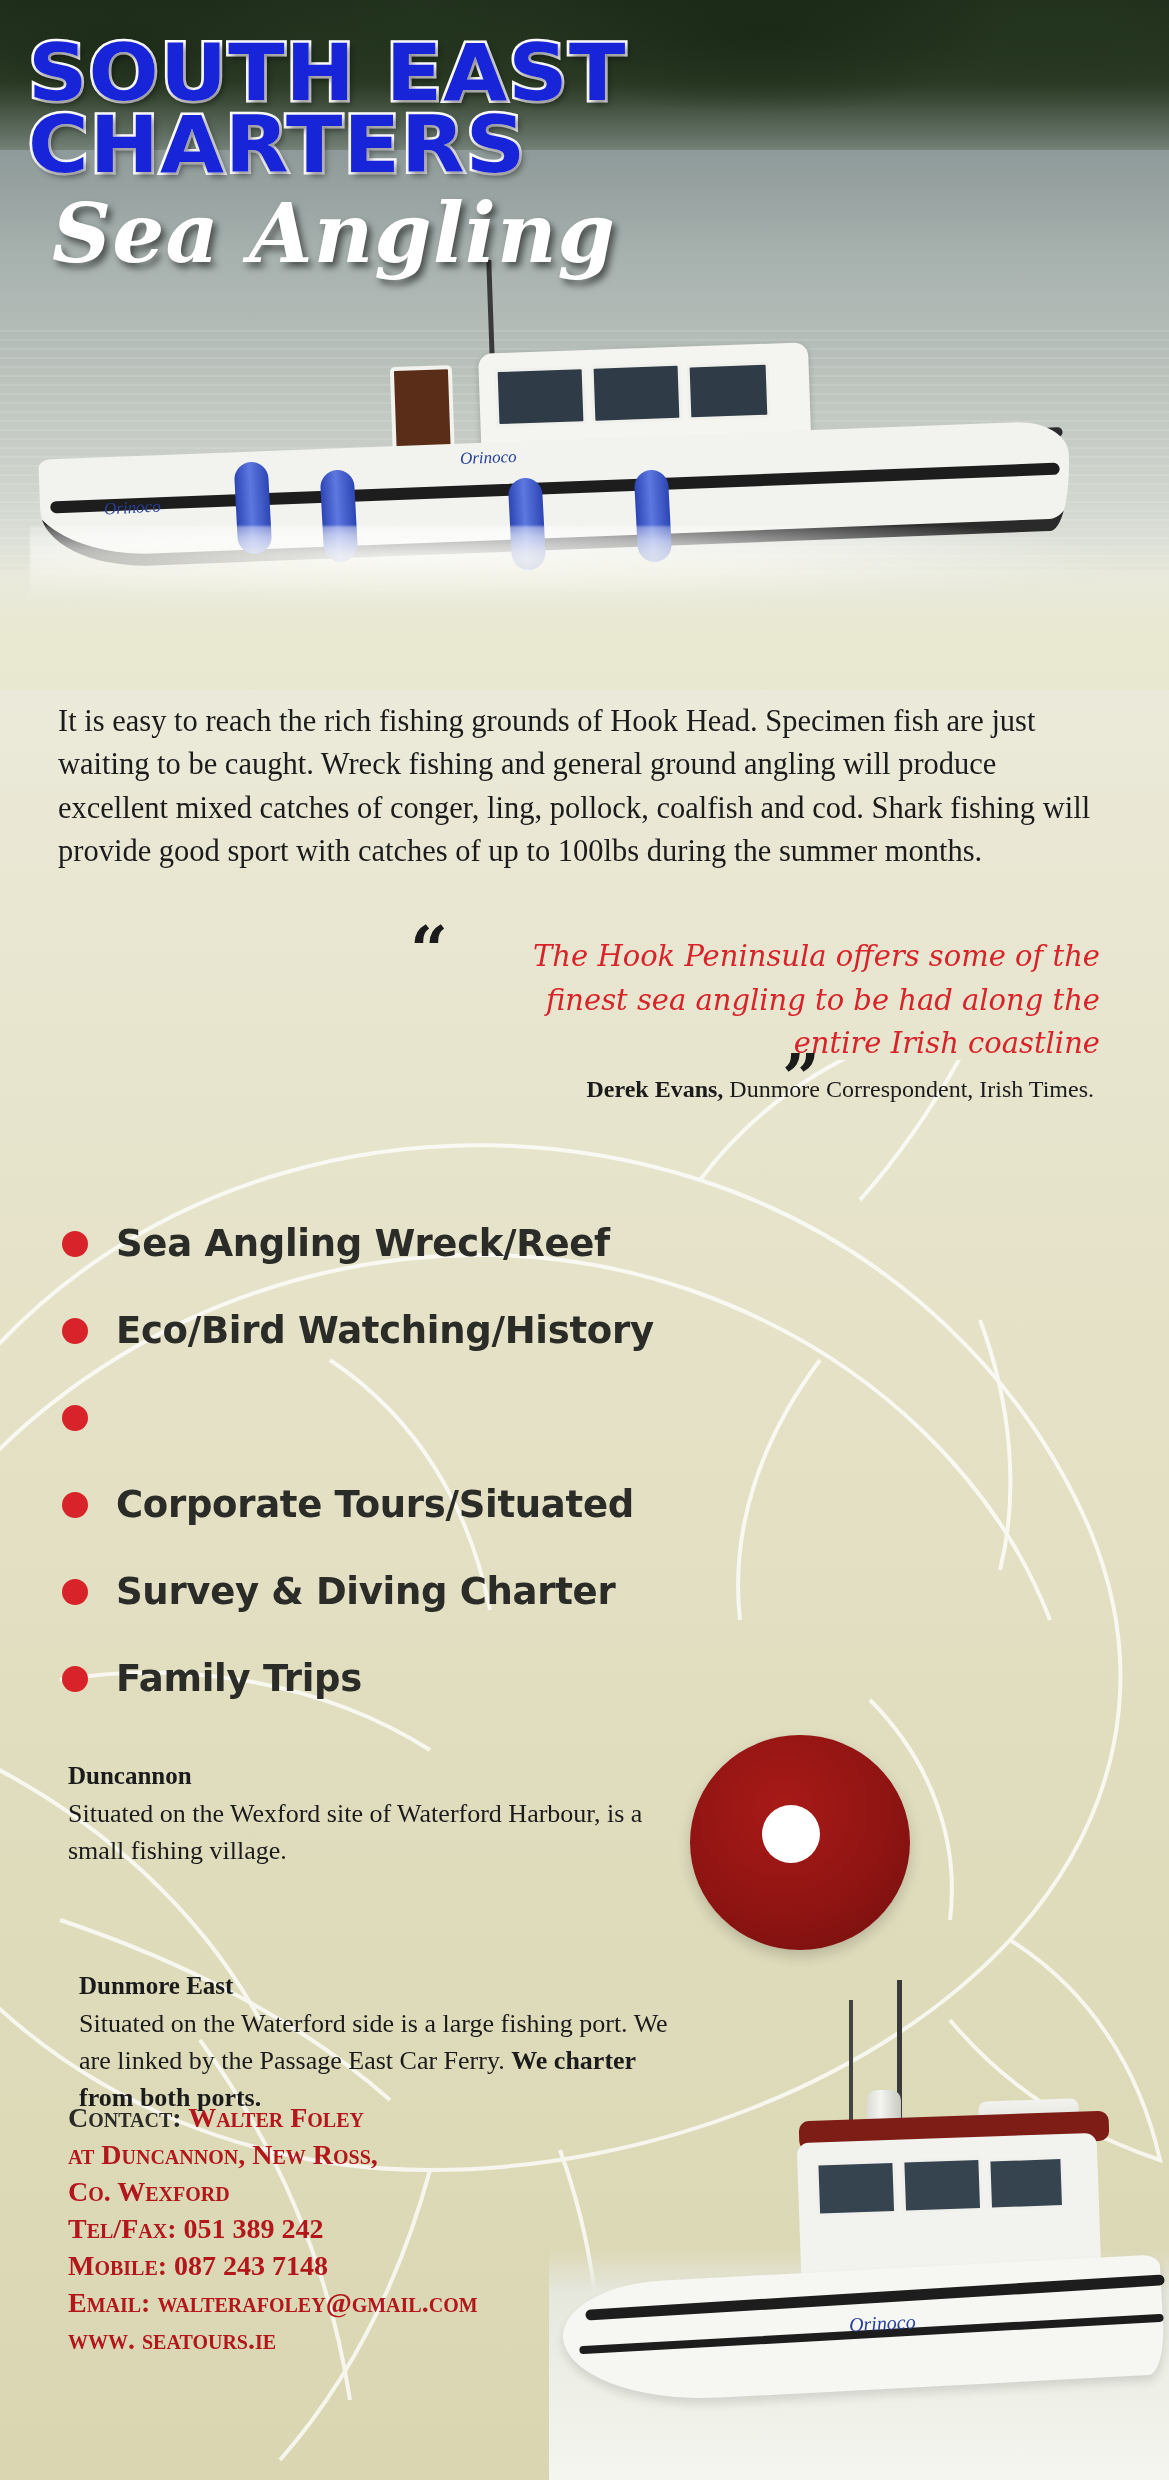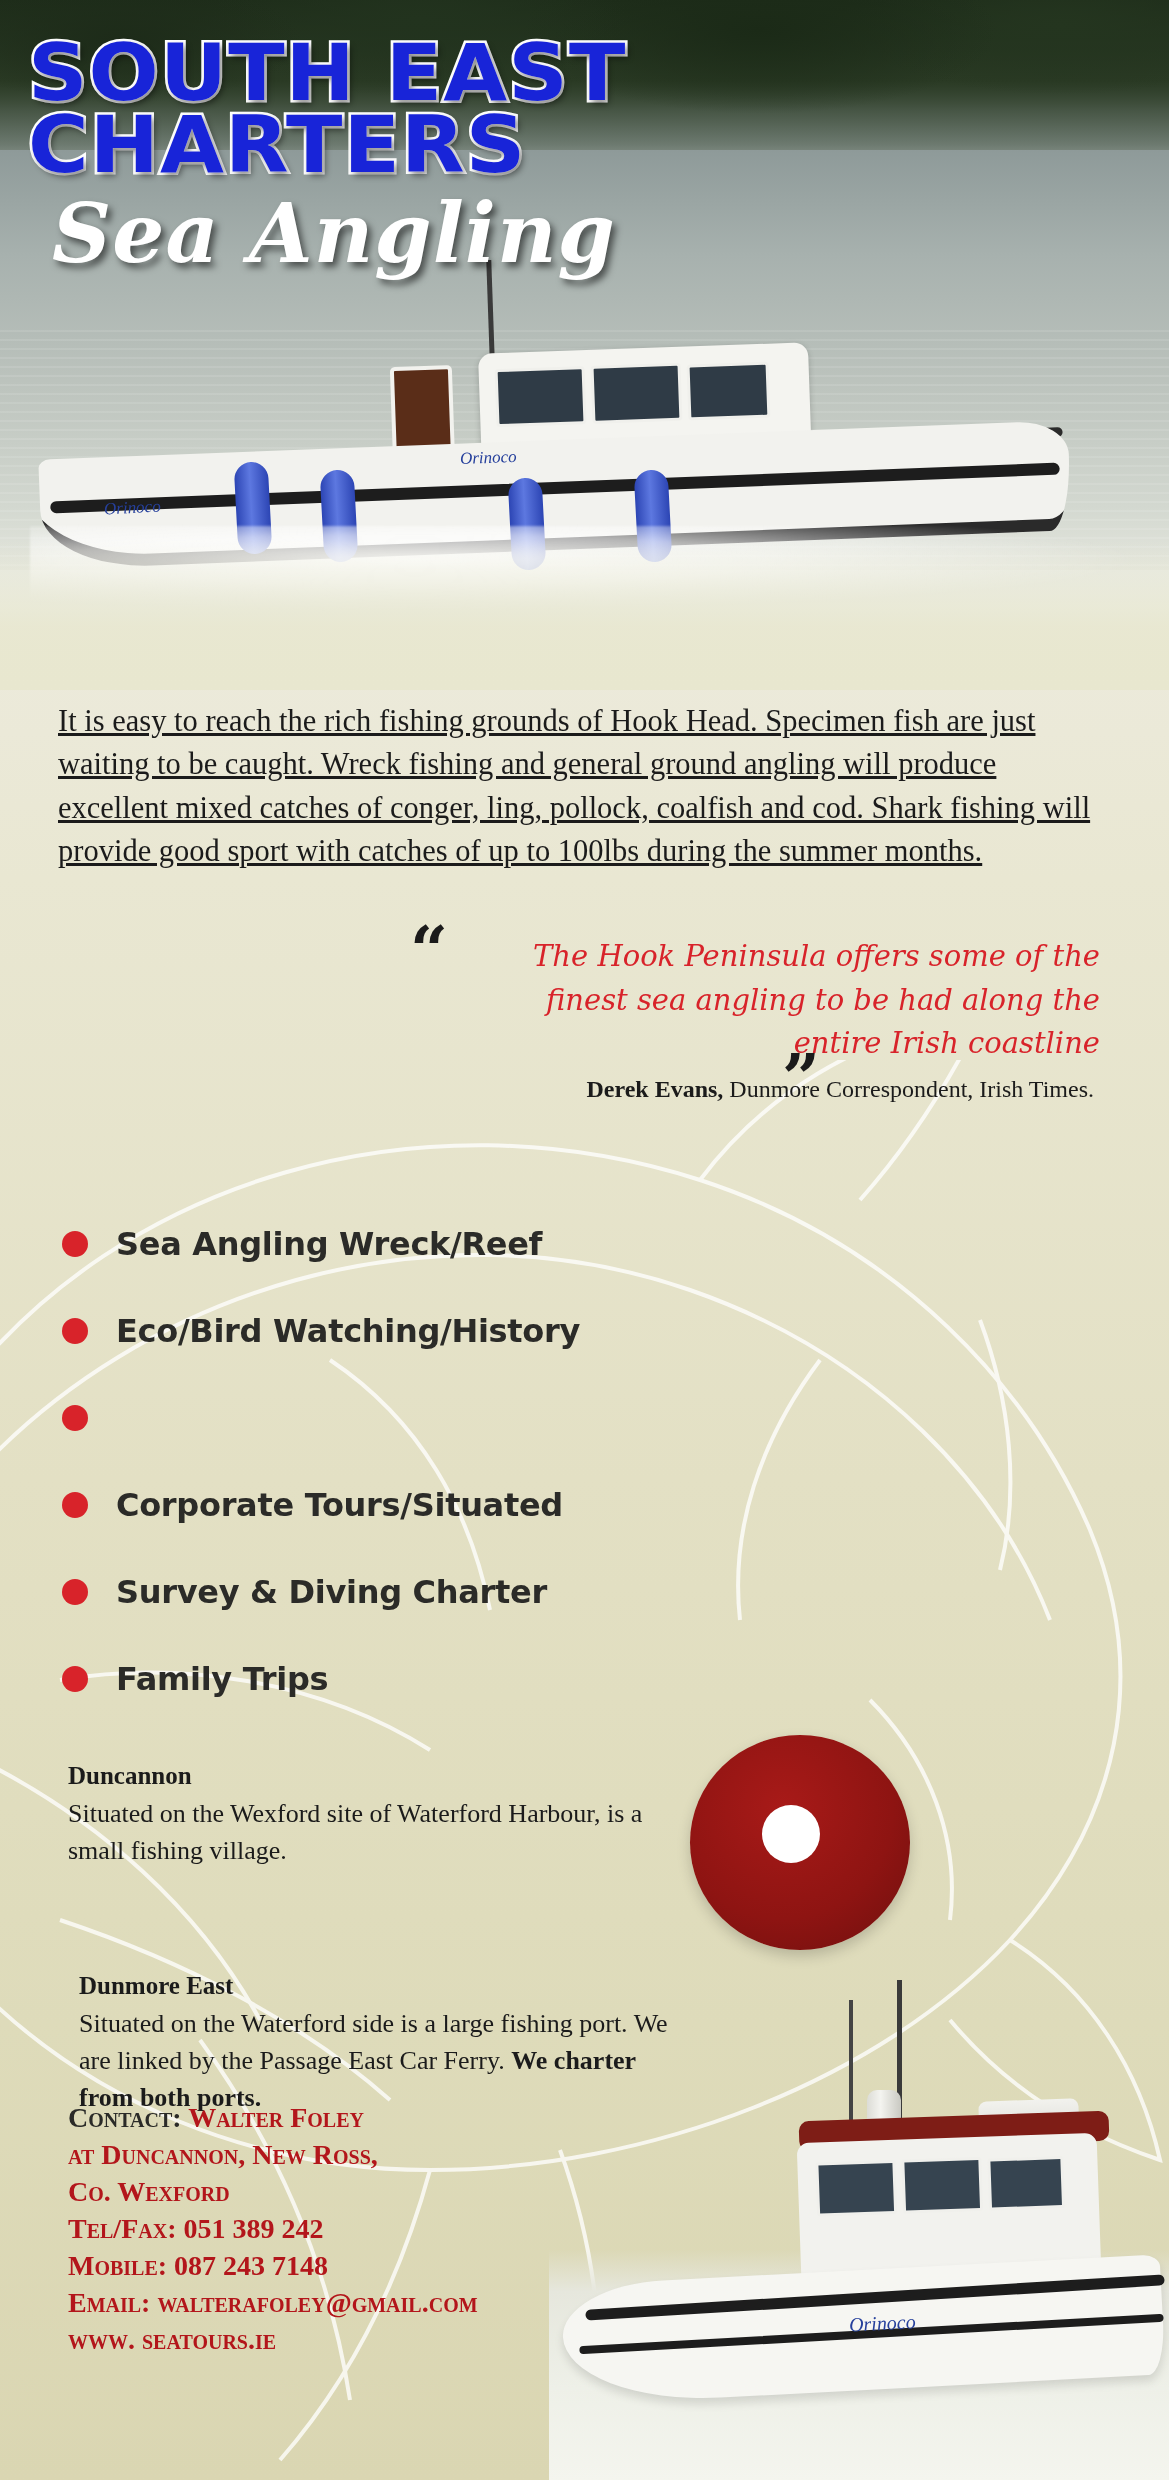--- a/index.html
+++ b/index.html
@@ -199,21 +199,20 @@
 
   
   .intro {
     position: absolute;
     left: 58px; top: 700px;
     width: 1055px;
     font-family: "Liberation Serif", serif;
     font-size: 30.5px;
     line-height: 1.42;
     color: #1b1b1b;
-    text-decoration: underline;
   }
 
   
   .quote-wrap {
     position: absolute;
     left: 420px; top: 935px;
     width: 680px;
   }
   .quote-mark {
     position: absolute;
@@ -259,21 +258,21 @@
   .svc-bullet {
     width: 26px; height: 26px;
     border-radius: 50%;
     background: #d8232a;
     margin-right: 28px;
     flex: none;
   }
   .svc-label {
     font-family: "DejaVu Sans", sans-serif;
     font-weight: 700;
-    font-size: 32px;
+    font-size: 37px;
     color: #2b2b28;
     letter-spacing: -0.3px;
   }
 
   
   .loc {
     position: absolute;
     left: 68px;
     width: 600px;
     font-family: "Liberation Serif", serif;

